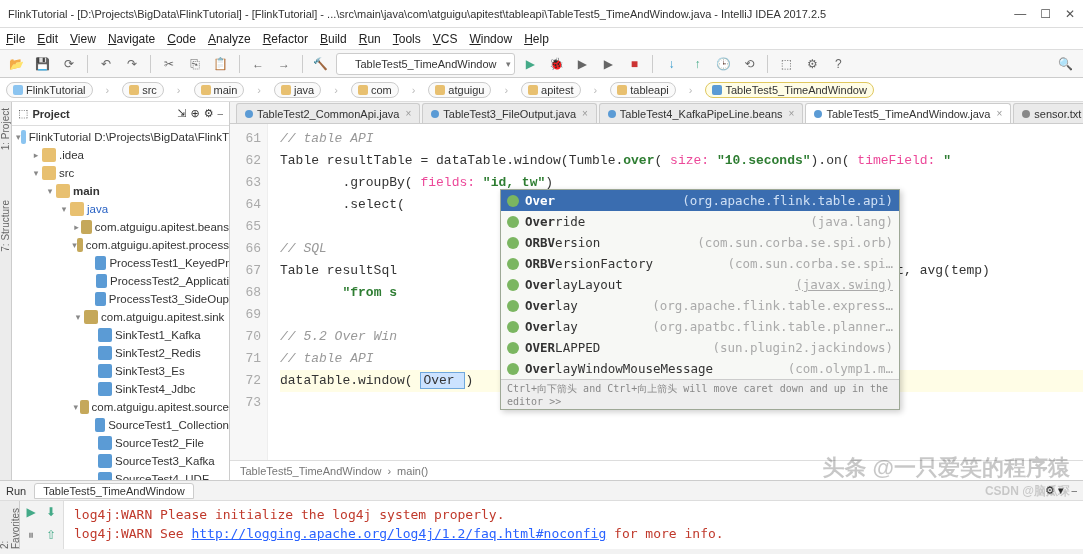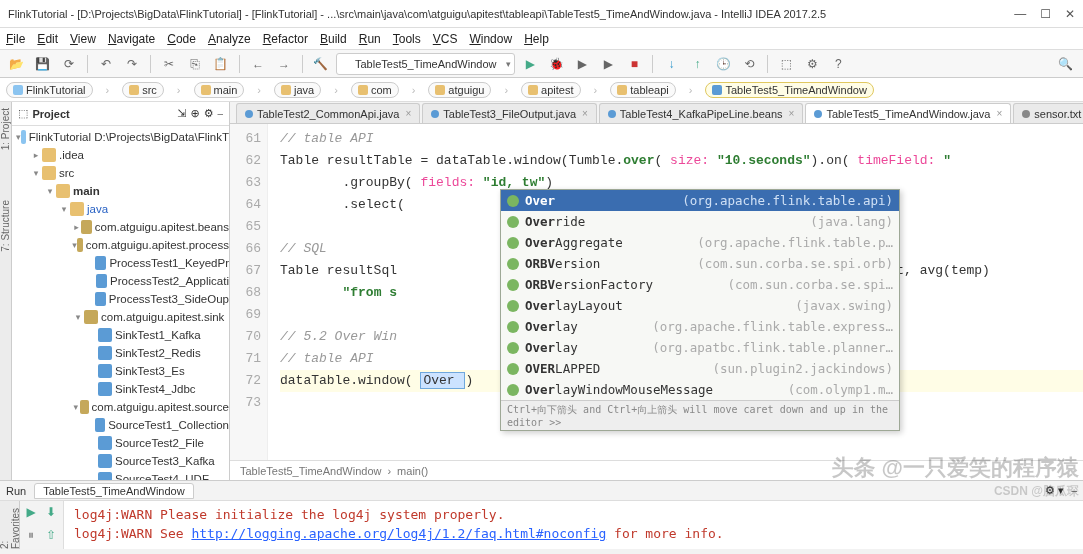--- a/index.html
+++ b/index.html
@@ -55,21 +55,21 @@
 .popup .hint { font-size:10px; color:#888; padding:2px 6px; border-top:1px solid #ccc; background:#eee; }
 .crumbbar { height:20px; border-top:1px solid #ddd; font-size:11px; color:#777; display:flex; align-items:center; padding:0 10px; gap:6px; }
 .bottom { border-top:1px solid #ccc; background:#fff; }
 .runhdr { height:20px; background:#f3f3f3; display:flex; align-items:center; padding:0 6px; font-size:11px; gap:8px; border-bottom:1px solid #ddd; }
 .runhdr .tabb { padding:1px 8px; border:1px solid #ccc; background:#fff; border-radius:3px 3px 0 0; }
 .runbody { display:flex; height:48px; }
 .runtools { width:44px; background:#f3f3f3; border-right:1px solid #ddd; display:flex; flex-wrap:wrap; padding:2px; gap:2px; }
 .runtools div { width:18px; height:18px; color:#4a8; display:flex; align-items:center; justify-content:center; }
 .runout { flex:1; padding:4px 10px; font-family:"Consolas",monospace; font-size:13px; color:#c0392b; line-height:19px; }
 .runout .lnk { color:#2962ff; text-decoration:underline; }
-.watermark { position:absolute; right:4px; bottom:54px; font-size:22px; color:rgba(0,0,0,.22); font-weight:bold; font-family:"Microsoft YaHei",sans-serif; pointer-events:none; }
+.watermark { position:absolute; right:13px; bottom:54px; font-size:22px; color:rgba(0,0,0,.22); font-weight:bold; font-family:"Microsoft YaHei",sans-serif; pointer-events:none; }
 .watermark .sm { font-size:12px; display:block; text-align:right; color:rgba(0,0,0,.18); }
 </style>
 </head>
 <body>
 
 <div class="titlebar">
   <div class="title">FlinkTutorial - [D:\Projects\BigData\FlinkTutorial] - [FlinkTutorial] - ...\src\main\java\com\atguigu\apitest\tableapi\TableTest5_TimeAndWindow.java - IntelliJ IDEA 2017.2.5</div>
   <div class="winbtns">
     <span>—</span>
     <span>☐</span>
@@ -347,37 +347,32 @@
             <span><span class="match">Over</span></span>
             <span class="pk" style="margin-left: auto;"> (org.apache.flink.table.api)</span>
           </div>
           <div class="row">
             <span class="ci"></span>
             <span><span class="match">Over</span>ride</span>
             <span class="pk" style="margin-left: auto;"> (java.lang)</span>
           </div>
           <div class="row">
             <span class="ci"></span>
-            <span><span class="match">Over</span>Aggregate</span>
-            <span class="pk" style="margin-left: auto;"> (org.apache.flink.table.p…</span>
-          </div>
-          <div class="row">
-            <span class="ci"></span>
             <span><span class="match">ORBV</span>ersion</span>
             <span class="pk" style="margin-left: auto;"> (com.sun.corba.se.spi.orb)</span>
           </div>
           <div class="row">
             <span class="ci"></span>
             <span><span class="match">ORBV</span>ersionFactory</span>
             <span class="pk" style="margin-left: auto;"> (com.sun.corba.se.spi…</span>
           </div>
           <div class="row">
             <span class="ci"></span>
             <span><span class="match">Over</span>layLayout</span>
-            <span class="pk" style="margin-left: auto;"> (javax.swing)</span>
+            <span class="pk" style="margin-left: auto; text-decoration: underline;"> (javax.swing)</span>
           </div>
           <div class="row">
             <span class="ci"></span>
             <span><span class="match">Over</span>lay</span>
             <span class="pk" style="margin-left: auto;"> (org.apache.flink.table.express…</span>
           </div>
           <div class="row">
             <span class="ci"></span>
             <span><span class="match">Over</span>lay</span>
             <span class="pk" style="margin-left: auto;"> (org.apatbc.flink.table.planner…</span>

